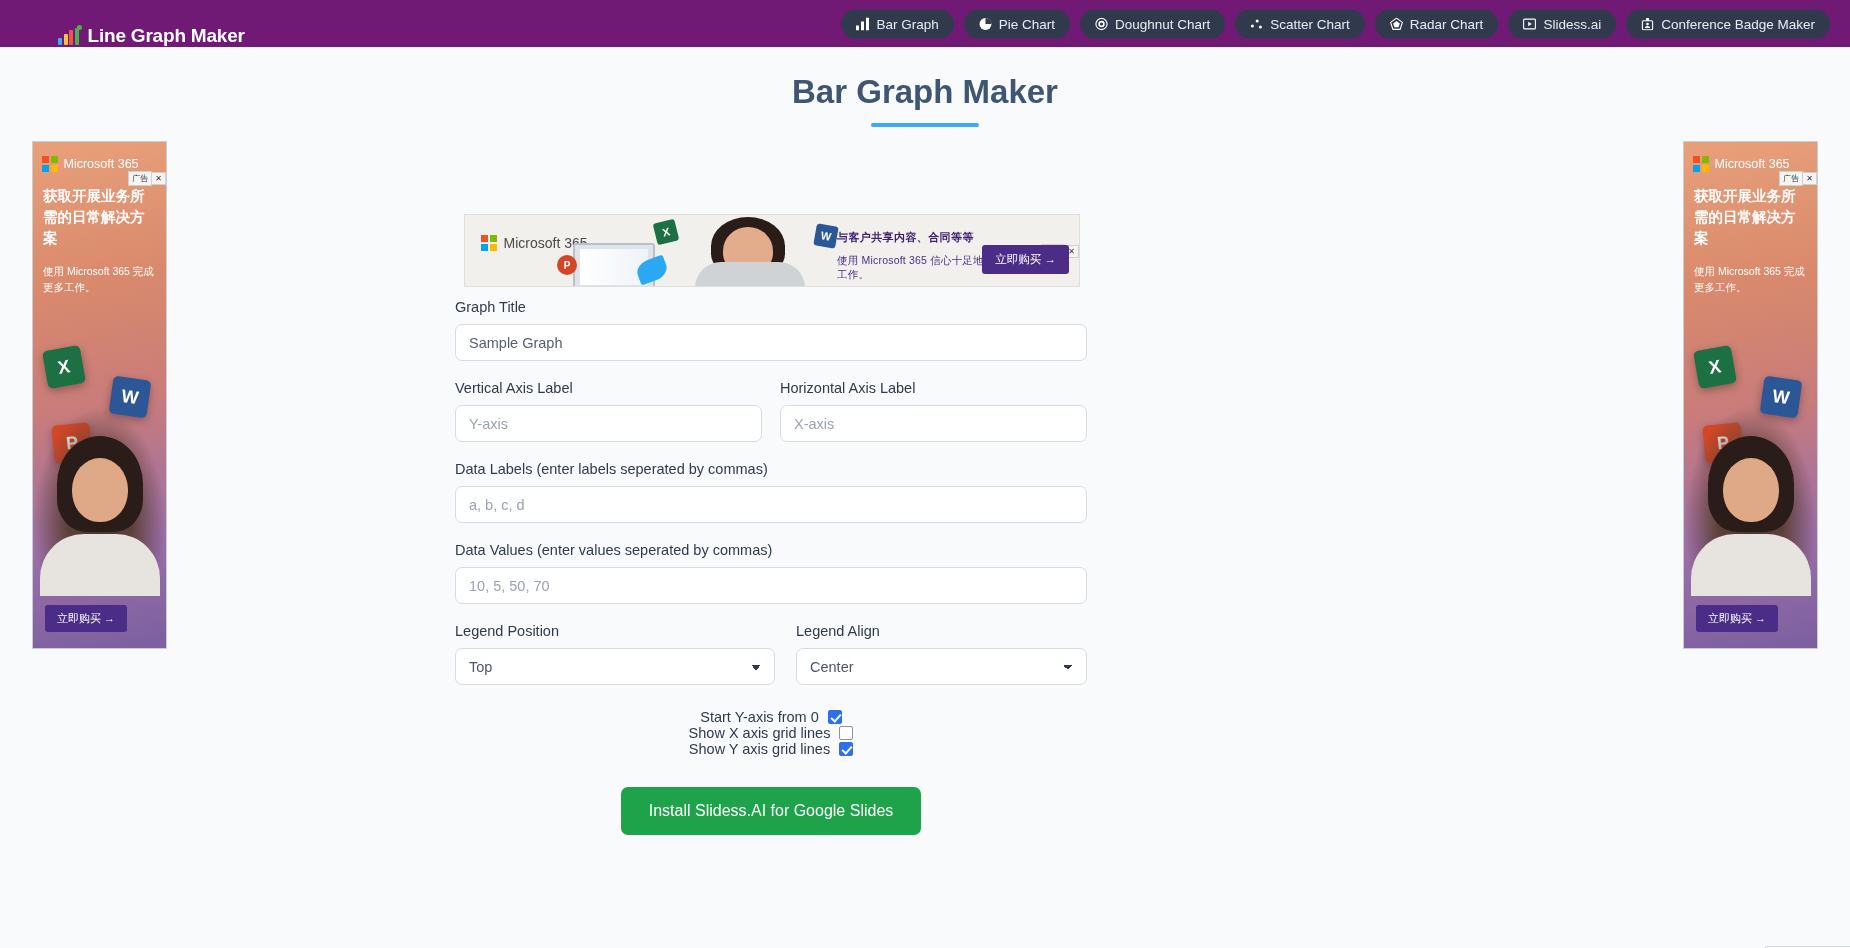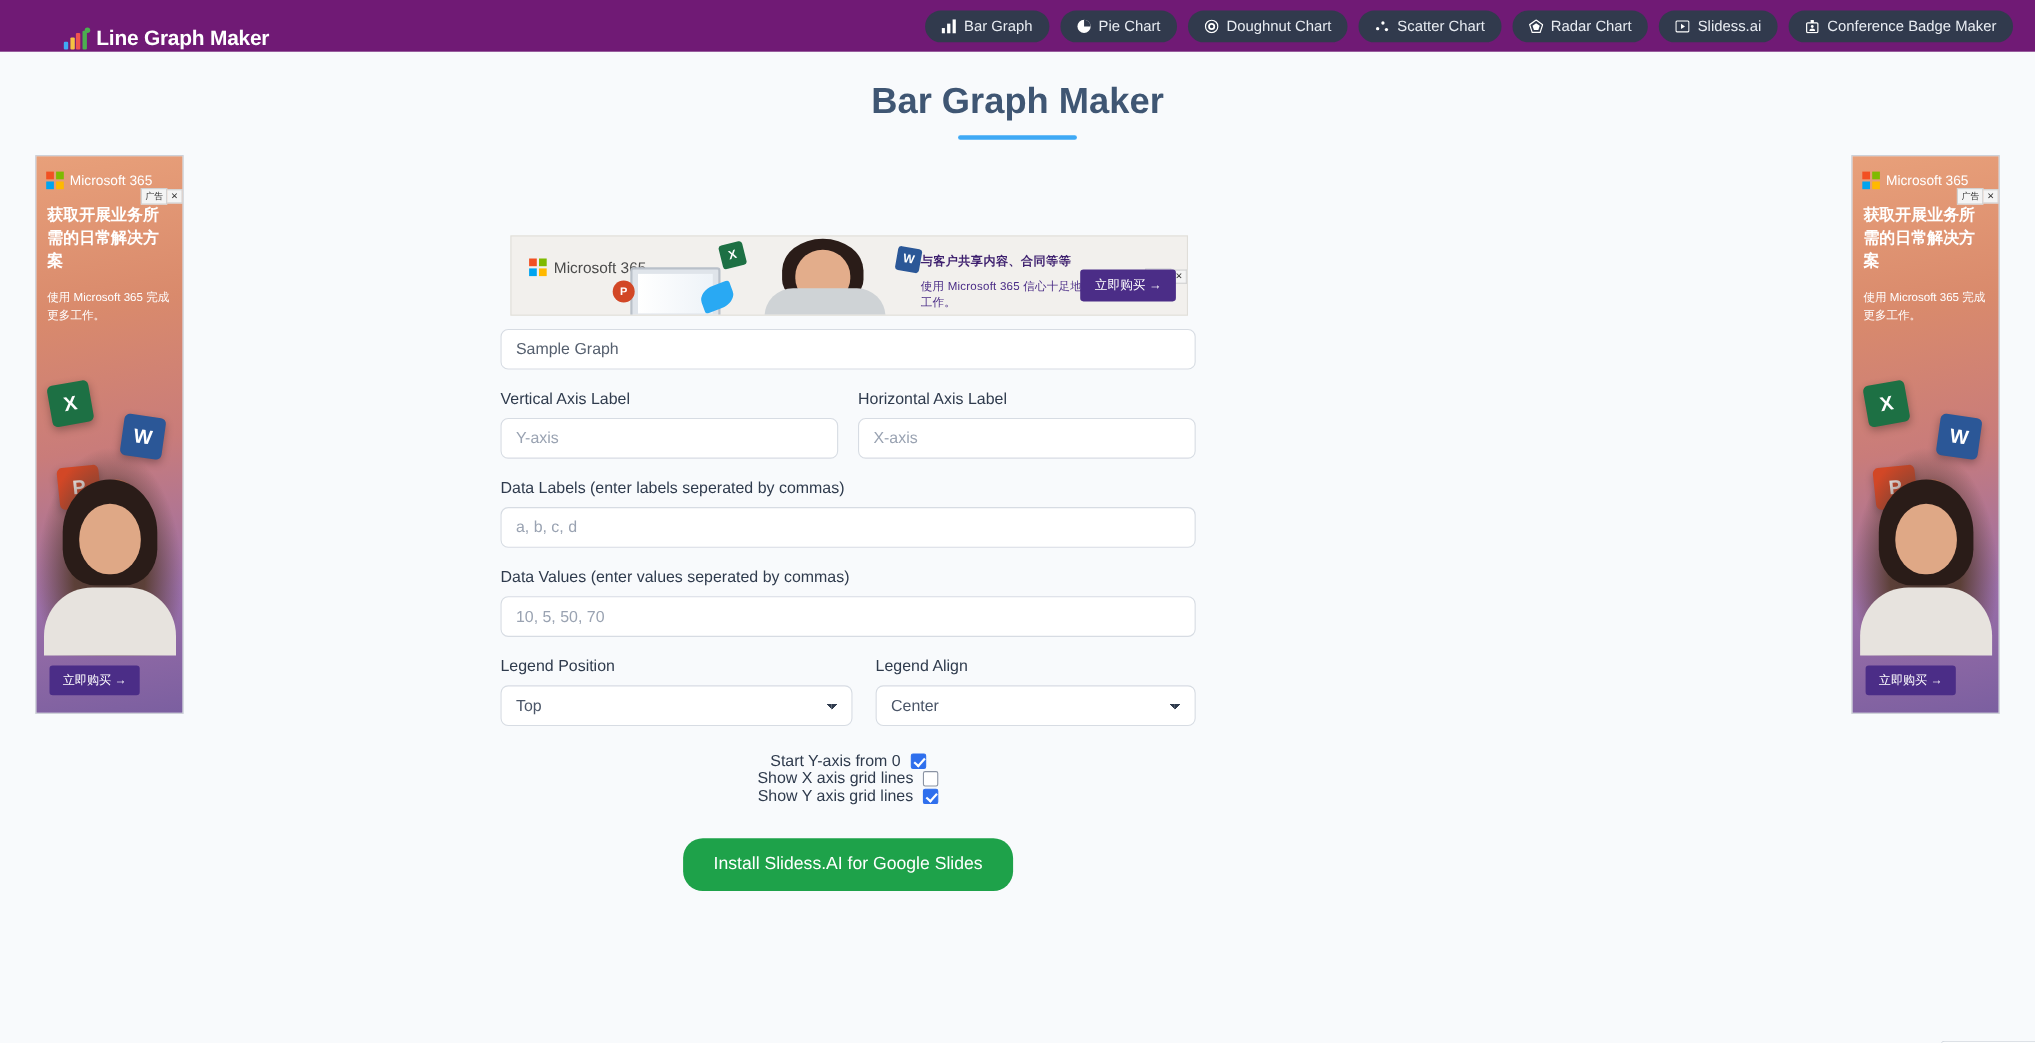--- a/index.html
+++ b/index.html
@@ -301,21 +301,21 @@
   .gap-b { width: 74px; }
 
   .install-btn {
     display: block;
     margin: 30px auto 0 auto;
     background: #1ea24a;
     color: #ffffff;
     font-size: 16px;
     font-family: "Liberation Sans", sans-serif;
     border: none;
-    border-radius: 18px;
+    border-radius: 7px;
     padding: 15px 28px;
     cursor: pointer;
   }
 
   .feedback-tab {
     position: absolute;
     right: 0; bottom: 0;
     background: #ffffff;
     border: 1px solid #d2d7de;
     border-right: none; border-bottom: none;
@@ -511,20 +511,21 @@
     </div>
     <div class="banner-text">
       <div class="banner-head">与客户共享内容、合同等等</div>
       <div class="banner-sub">使用 Microsoft 365 信心十足地开展工作。</div>
     </div>
     <div class="banner-btn">立即购买 →</div>
   </div>
 
   <div class="form">
 
+    <label class="field-label">Graph Title</label>
     <input class="inp filled" type="text" value="Sample Graph" style="">
 
     <div class="row mt-block">
       <div class="col">
         <label class="field-label">Vertical Axis Label</label>
         <input class="inp" type="text" placeholder="Y-axis" style="">
       </div>
       <div class="col">
         <label class="field-label">Horizontal Axis Label</label>
         <input class="inp" type="text" placeholder="X-axis" style="">

